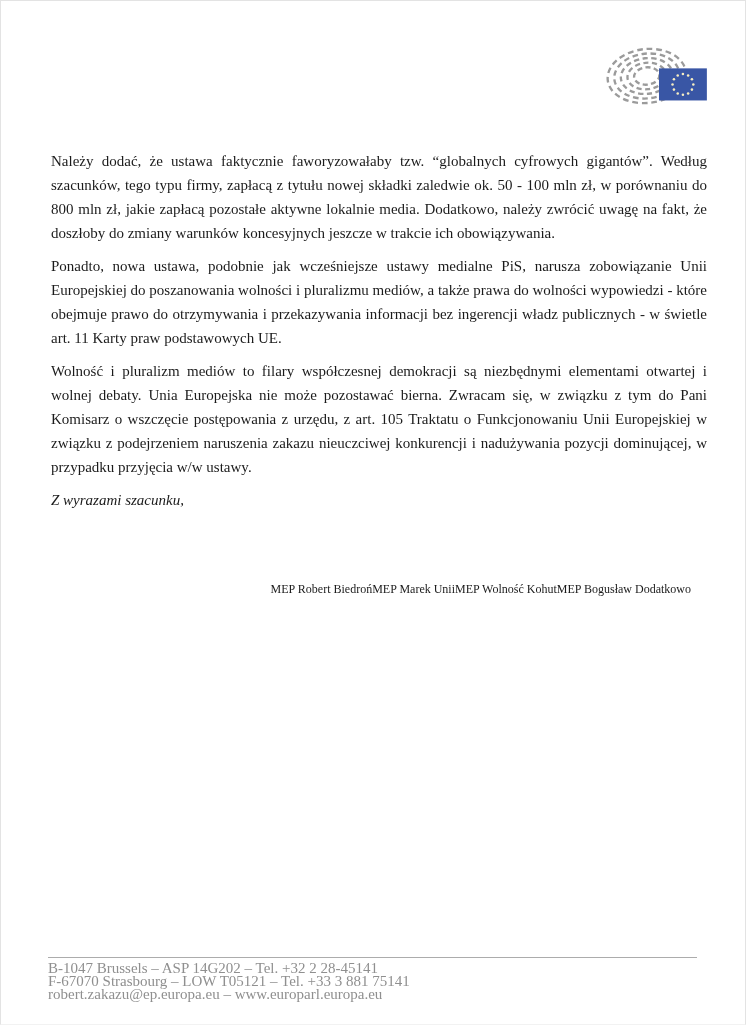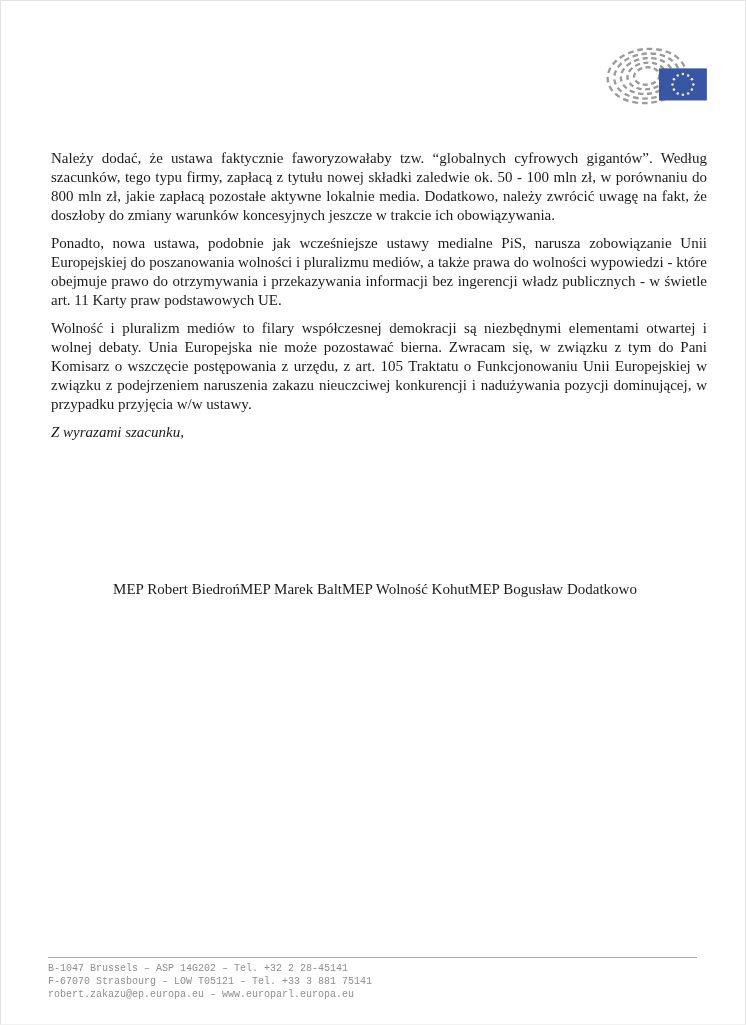--- a/index.html
+++ b/index.html
@@ -27,49 +27,49 @@
   .hemicycle { stroke: var(--hemicycle-gray, #9b9b9b); fill: none; }
   .flag-rect { fill: var(--flag-blue, #3956a5); }
   .flag-star { fill: var(--star-yellow, #f7eec2); }
 
   .content {
     position: absolute;
     top: 148px;
     left: 50px;
     width: 656px;
     font-size: 15px;
-    line-height: 19px;
+    line-height: 24px;
     text-align: justify;
   }
   .para { margin: 0 0 9px 0; }
   .closing {
     margin: 9px 0 0 0;
     font-style: italic;
     text-align: left;
   }
 
   .signatures {
     position: absolute;
     top: 578px;
     left: 58px;
     width: 632px;
     display: flex;
-    justify-content: center;
-    font-size: 15px;
+    justify-content: flex-end;
+    font-size: 12px;
     line-height: 20px;
     white-space: nowrap;
   }
 
   .footer {
     position: absolute;
     top: 956px;
     left: 47px;
     width: 650px;
-    font-family: Liberation Mono, monospace;
-    font-size: 10px;
+    font-family: Liberation Serif, serif;
+    font-size: 15px;
     line-height: 13px;
     color: var(--footer-gray, #8f8f8f);
   }
   .footer-rule {
     border: 0;
     border-top: 1px solid #acacac;
     margin: 0 0 4px 0;
     width: 649px;
   }
 </style>
@@ -109,21 +109,21 @@
 
   <div class="content">
     <p class="para">Należy dodać, że ustawa faktycznie faworyzowałaby tzw. “globalnych cyfrowych gigantów”. Według szacunków, tego typu firmy, zapłacą z tytułu nowej składki zaledwie ok. 50 - 100 mln zł, w porównaniu do 800 mln zł, jakie zapłacą pozostałe aktywne lokalnie media. Dodatkowo, należy zwrócić uwagę na fakt, że doszłoby do zmiany warunków koncesyjnych jeszcze w trakcie ich obowiązywania.</p>
     <p class="para">Ponadto, nowa ustawa, podobnie jak wcześniejsze ustawy medialne PiS, narusza zobowiązanie Unii Europejskiej do poszanowania wolności i pluralizmu mediów, a także prawa do wolności wypowiedzi - które obejmuje prawo do otrzymywania i przekazywania informacji bez ingerencji władz publicznych - w świetle art. 11 Karty praw podstawowych UE.</p>
     <p class="para">Wolność i pluralizm mediów to filary współczesnej demokracji są niezbędnymi elementami otwartej i wolnej debaty. Unia Europejska nie może pozostawać bierna. Zwracam się, w związku z tym do Pani Komisarz o wszczęcie postępowania z urzędu, z art. 105 Traktatu o Funkcjonowaniu Unii Europejskiej w związku z podejrzeniem naruszenia zakazu nieuczciwej konkurencji i nadużywania pozycji dominującej, w przypadku przyjęcia w/w ustawy.</p>
     <p class="closing">Z wyrazami szacunku,</p>
   </div>
 
   <div class="signatures">
     <span>MEP Robert Biedroń</span>
-    <span>MEP Marek Balt</span>
+    <span>MEP Marek Unii</span>
     <span>MEP Wolność Kohut</span>
     <span>MEP Bogusław Dodatkowo</span>
   </div>
 
   <div class="footer">
     <hr class="footer-rule">
     <div>B-1047 Brussels – ASP 14G202 – Tel. +32 2 28-45141</div>
     <div>F-67070 Strasbourg – LOW T05121 – Tel. +33 3 881 75141</div>
     <div>robert.zakazu@ep.europa.eu – www.europarl.europa.eu</div>
   </div>

